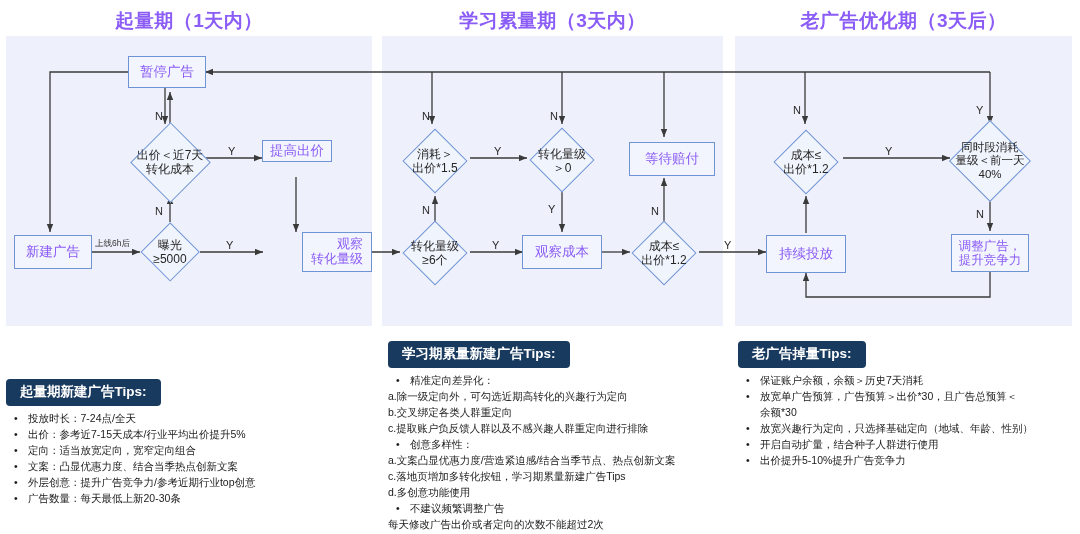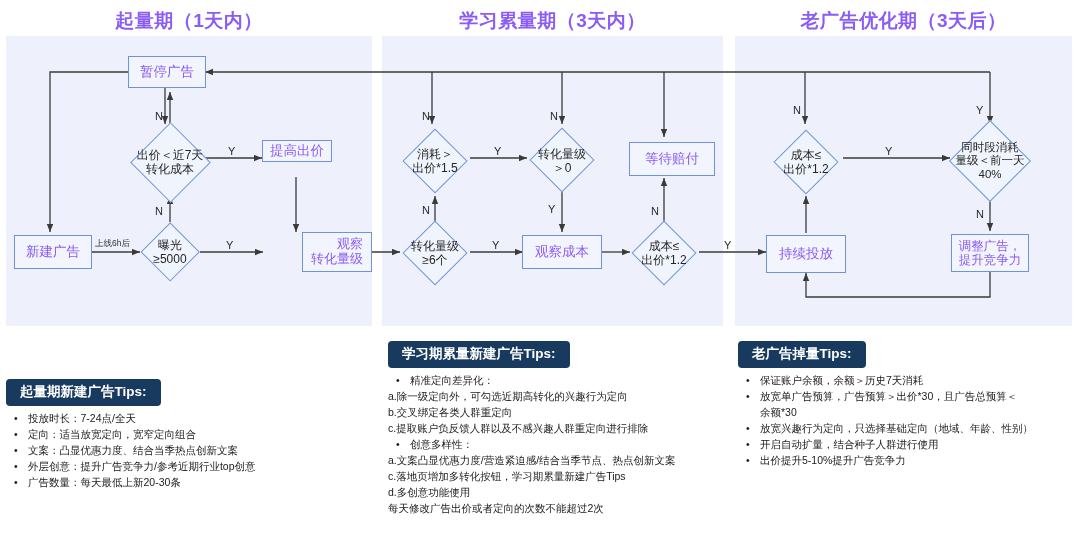--- a/index.html
+++ b/index.html
@@ -269,38 +269,40 @@
 
   <div class="edge-label" style="left:793px;top:104px;">N</div>
   <div class="edge-label" style="left:885px;top:145px;">Y</div>
   <div class="edge-label" style="left:976px;top:104px;">Y</div>
   <div class="edge-label" style="left:976px;top:208px;">N</div>
 
   <div class="tips" style="left:6px;top:341px;width:370px;margin-top:38px;">
     <div class="tips-badge">起量期新建广告Tips:</div>
     <ul class="tips-list">
       <li class="bullet">投放时长：7-24点/全天</li>
+      <li class="bullet">出价：参考近7-15天成本/行业平均出价提升5%</li>
       <li class="bullet">定向：适当放宽定向，宽窄定向组合</li>
       <li class="bullet">文案：凸显优惠力度、结合当季热点创新文案</li>
       <li class="bullet">外层创意：提升广告竞争力/参考近期行业top创意</li>
       <li class="bullet">广告数量：每天最低上新20-30条</li>
     </ul>
   </div>
 
   <div class="tips" style="left:388px;top:341px;width:348px;">
     <div class="tips-badge">学习期累量新建广告Tips:</div>
     <ul class="tips-list">
       <li class="bullet">精准定向差异化：</li>
       <li class="plain">a.除一级定向外，可勾选近期高转化的兴趣行为定向</li>
       <li class="plain">b.交叉绑定各类人群重定向</li>
       <li class="plain">c.提取账户负反馈人群以及不感兴趣人群重定向进行排除</li>
       <li class="bullet">创意多样性：</li>
       <li class="plain">a.文案凸显优惠力度/营造紧迫感/结合当季节点、热点创新文案</li>
       <li class="plain">c.落地页增加多转化按钮，学习期累量新建广告Tips</li>
       <li class="plain">d.多创意功能使用</li>
+      <li class="bullet">不建议频繁调整广告</li>
       <li class="plain">每天修改广告出价或者定向的次数不能超过2次</li>
     </ul>
   </div>
 
   <div class="tips" style="left:738px;top:341px;width:336px;">
     <div class="tips-badge">老广告掉量Tips:</div>
     <ul class="tips-list">
       <li class="bullet">保证账户余额，余额＞历史7天消耗</li>
       <li class="bullet">放宽单广告预算，广告预算＞出价*30，且广告总预算＜
 余额*30</li>

